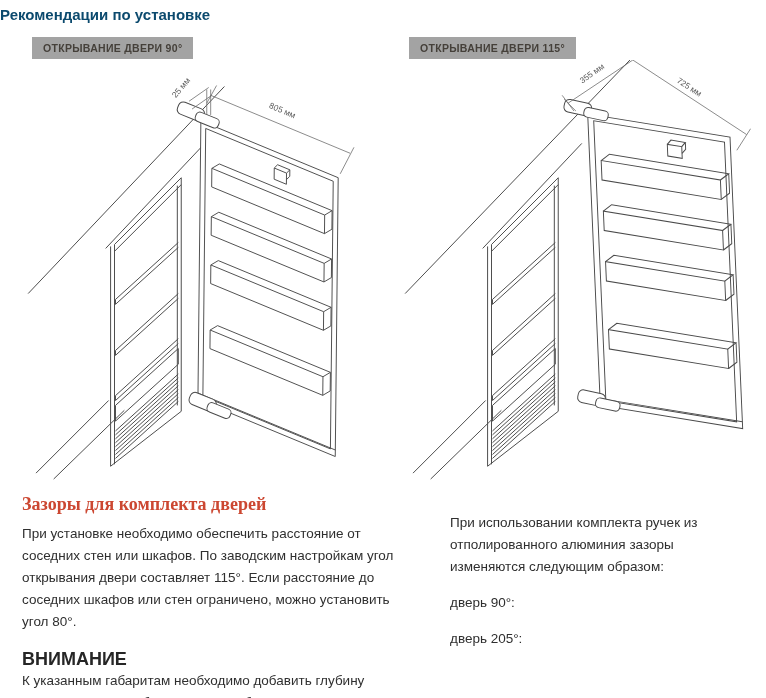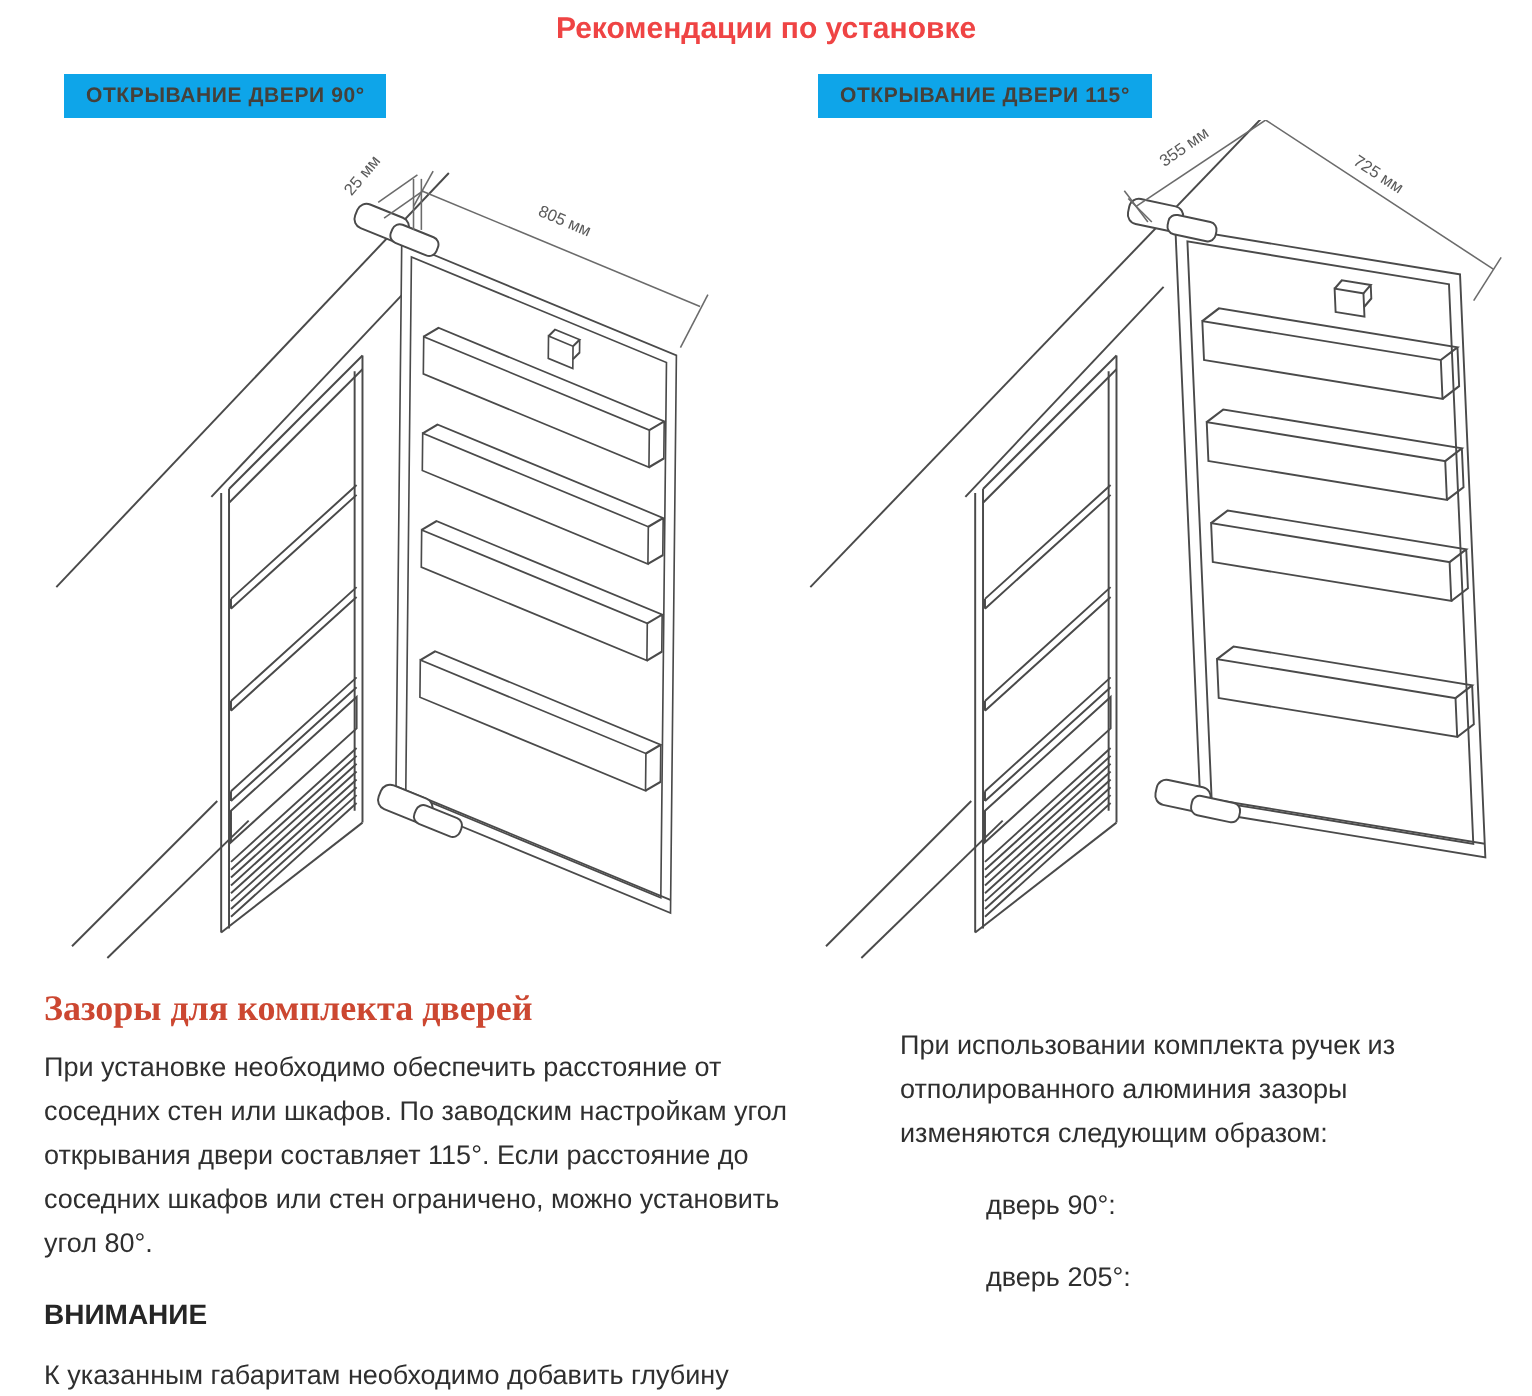--- a/index.html
+++ b/index.html
@@ -1,34 +1,34 @@
 <!DOCTYPE html>
 <html><head>
 <meta charset="utf-8">
 <style>
   html,body{margin:0;padding:0;background:#fff;}
   body{width:766px;height:698px;overflow:hidden;font-family:"Liberation Sans",sans-serif;color:#2f2f2f;}
-  .title{text-align:center;padding-top:6px;font-size:15px;font-weight:bold;color:#ef4444;}
+  .title{padding-top:6px;font-size:15px;font-weight:bold;color:#0c4a6e;}
   .diagrams{display:flex;gap:16px;padding:0 14px;margin-top:14px;}
   .panel{position:relative;width:368px;}
-  .tag{display:inline-block;background:#0ea5e9;color:#45403a;font-size:10.5px;font-weight:bold;
+  .tag{display:inline-block;background:#a3a3a3;color:#45403a;font-size:10.5px;font-weight:bold;
        letter-spacing:.3px;padding:5px 11px;margin:0 0 0 18px;}
   .panel svg{display:block;margin-top:1px;}
   svg line,svg path,svg rect{stroke:#4a4a4a;stroke-width:1;fill:none;}
   svg .fillw{fill:#ffffff;}
   svg .dim{stroke:#6b6b6b;stroke-width:.8;}
   svg text{font-family:"Liberation Sans",sans-serif;font-size:8.5px;fill:#5a5a5a;stroke:none;}
   .columns{display:flex;gap:54px;padding:0 22px;margin-top:6px;}
   .col-left{flex:0 0 374px;}
   .col-right{flex:0 0 302px;padding-top:26px;}
   h2.sect{font-family:"Liberation Serif",serif;font-size:18px;font-weight:bold;color:#cc4731;margin:8px 0 8px;}
   .col-left p,.col-right p{font-size:13.5px;line-height:22px;margin:0 0 14px;}
-  h3.warn{font-size:14px;font-weight:bold;color:#262626;margin:16px 0 12px;}
+  h3.warn{font-size:18px;font-weight:bold;color:#262626;margin:16px 0 0;}
   .spec{margin:0 0 14px;}
-  .spec div{font-size:13.5px;line-height:22px;margin-left:43px;}
+  .spec div{font-size:13.5px;line-height:22px;}
 </style>
 </head>
 <body>
 
 <div>
 
   <div class="title">Рекомендации по установке</div>
 
   <div class="diagrams">
 

